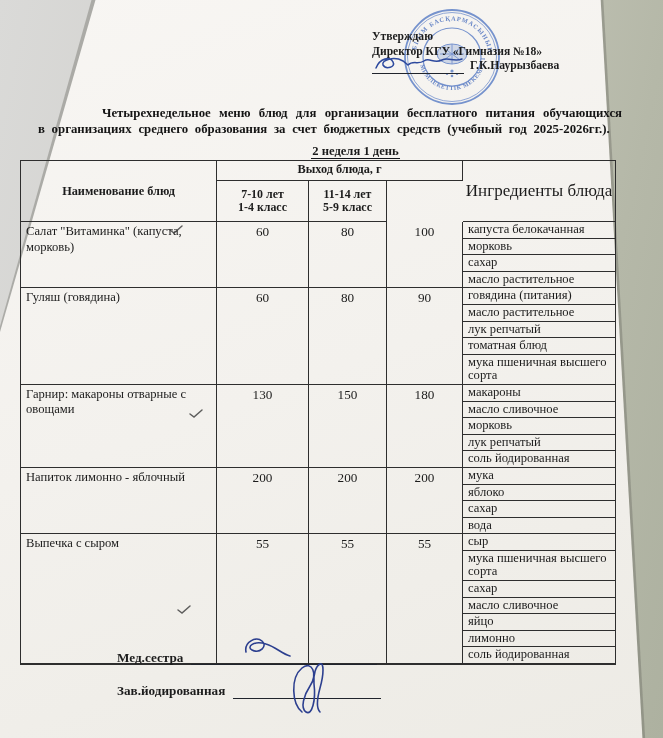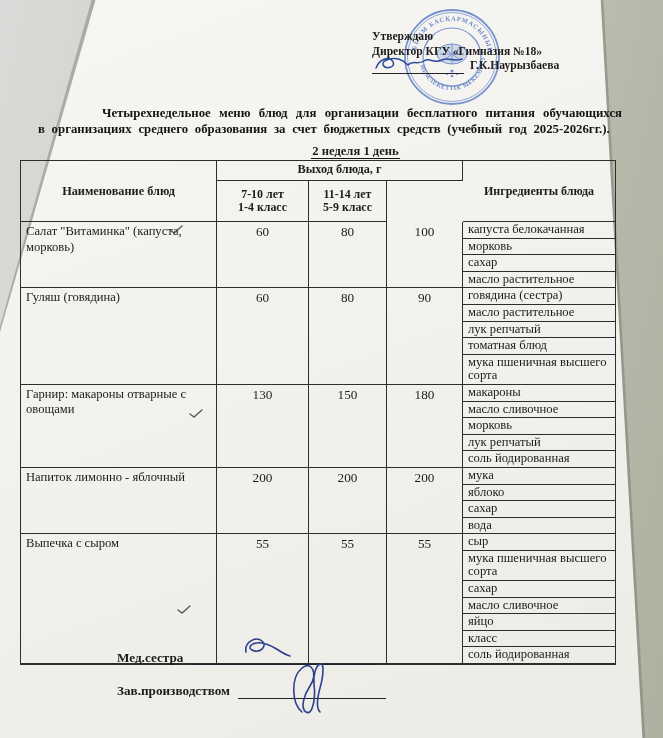--- a/index.html
+++ b/index.html
@@ -31,21 +31,21 @@
   .t-head{display:grid;grid-template-columns:196px 92px 78px 76px 1fr;grid-template-rows:20px 41px;}
   .t-head>div{box-sizing:border-box;}
   .h-name{grid-area:1/1/3/2;display:flex;align-items:center;justify-content:center;
     font-weight:bold;font-size:12.3px;border-right:1px solid #2e2e2e;border-bottom:1px solid #2e2e2e;}
   .h-group{grid-area:1/2/2/5;text-align:center;font-weight:bold;font-size:12.3px;
     border-right:1px solid #2e2e2e;border-bottom:1px solid #2e2e2e;padding-top:1px;}
   .h-age{display:flex;align-items:center;justify-content:center;text-align:center;
     white-space:pre-line;font-weight:bold;font-size:11.9px;line-height:13px;
     border-right:1px solid #2e2e2e;border-bottom:1px solid #2e2e2e;}
   .h-ing{grid-area:1/5/3/6;display:flex;align-items:center;justify-content:center;
-    font-weight:bold;font-size:12px;border-bottom:1px solid #2e2e2e;}
+    font-weight:normal;font-size:17px;border-bottom:1px solid #2e2e2e;}
   .t-row{display:grid;grid-template-columns:196px 92px 78px 76px 1fr;}
   .t-row>div{box-sizing:border-box;}
   .dish{padding:2px 5px;font-size:12.6px;line-height:15.5px;
     border-right:1px solid #2e2e2e;border-bottom:1px solid #2e2e2e;}
   .portion{text-align:center;padding-top:2px;font-size:13.2px;
     border-right:1px solid #2e2e2e;border-bottom:1px solid #2e2e2e;}
   .ings{display:flex;flex-direction:column;}
   .ing{box-sizing:border-box;min-height:16.5px;padding:1px 4px 1px 5px;font-size:12.6px;
     line-height:13.6px;border-bottom:1px solid #2e2e2e;}
   
@@ -124,21 +124,21 @@
             <div class="ing">сахар</div>
             <div class="ing">масло растительное</div>
           </div>
         </div>
         <div class="t-row">
           <div class="dish">Гуляш (говядина)</div>
           <div class="portion">60</div>
           <div class="portion">80</div>
           <div class="portion">90</div>
           <div class="ings">
-            <div class="ing">говядина (сестра)</div>
+            <div class="ing">говядина (питания)</div>
             <div class="ing">масло растительное</div>
             <div class="ing">лук репчатый</div>
             <div class="ing">томатная блюд</div>
             <div class="ing">мука пшеничная высшего сорта</div>
           </div>
         </div>
         <div class="t-row">
           <div class="dish">Гарнир: макароны отварные с овощами</div>
           <div class="portion">130</div>
           <div class="portion">150</div>
@@ -167,21 +167,21 @@
           <div class="dish">Выпечка с сыром</div>
           <div class="portion">55</div>
           <div class="portion">55</div>
           <div class="portion">55</div>
           <div class="ings">
             <div class="ing">сыр</div>
             <div class="ing">мука пшеничная высшего сорта</div>
             <div class="ing">сахар</div>
             <div class="ing">масло сливочное</div>
             <div class="ing">яйцо</div>
-            <div class="ing">класс</div>
+            <div class="ing">лимонно</div>
             <div class="ing">соль йодированная</div>
           </div>
         </div>
       </div>
   </div>
 
   <svg class="tick" style="left:168px;top:224px;" width="16" height="11">
     <path d="M2 6 L6 9 L14 2" fill="none" stroke="#3a3a3a" stroke-width="1.5" stroke-linecap="round"></path>
   </svg>
   <svg class="tick" style="left:188px;top:408px;" width="16" height="11">
@@ -189,21 +189,21 @@
   </svg>
   <svg class="tick" style="left:176px;top:604px;" width="16" height="11">
     <path d="M2 6 L6 9 L14 2" fill="none" stroke="#3a3a3a" stroke-width="1.5" stroke-linecap="round"></path>
   </svg>
 
   <div class="foot-line fl1">
     <span>Мед.сестра</span>
     <span class="u-line"></span>
   </div>
   <div class="foot-line fl2">
-    <span>Зав.производством</span>
+    <span>Зав.йодированная</span>
     <span class="u-line"></span>
   </div>
   <svg class="sig-svg" style="left:238px;top:632px;" width="64" height="34">
     <path d="M8 20 C6 10 18 4 24 9 C30 14 22 22 14 18 C8 15 16 8 28 12 C38 15 44 22 52 24" fill="none" stroke="#2c3f8f" stroke-width="1.6" stroke-linecap="round"></path>
   </svg>
   <svg class="sig-svg" style="left:280px;top:660px;" width="60" height="58">
     <path d="M22 52 C12 44 10 18 22 8 C32 0 38 14 30 26 C24 35 20 48 26 52 C32 56 36 40 34 24 C33 14 36 6 40 4 C44 2 44 14 40 28 C37 39 36 48 40 52" fill="none" stroke="#2c3f8f" stroke-width="1.6" stroke-linecap="round"></path>
   </svg>
 </div>
 

